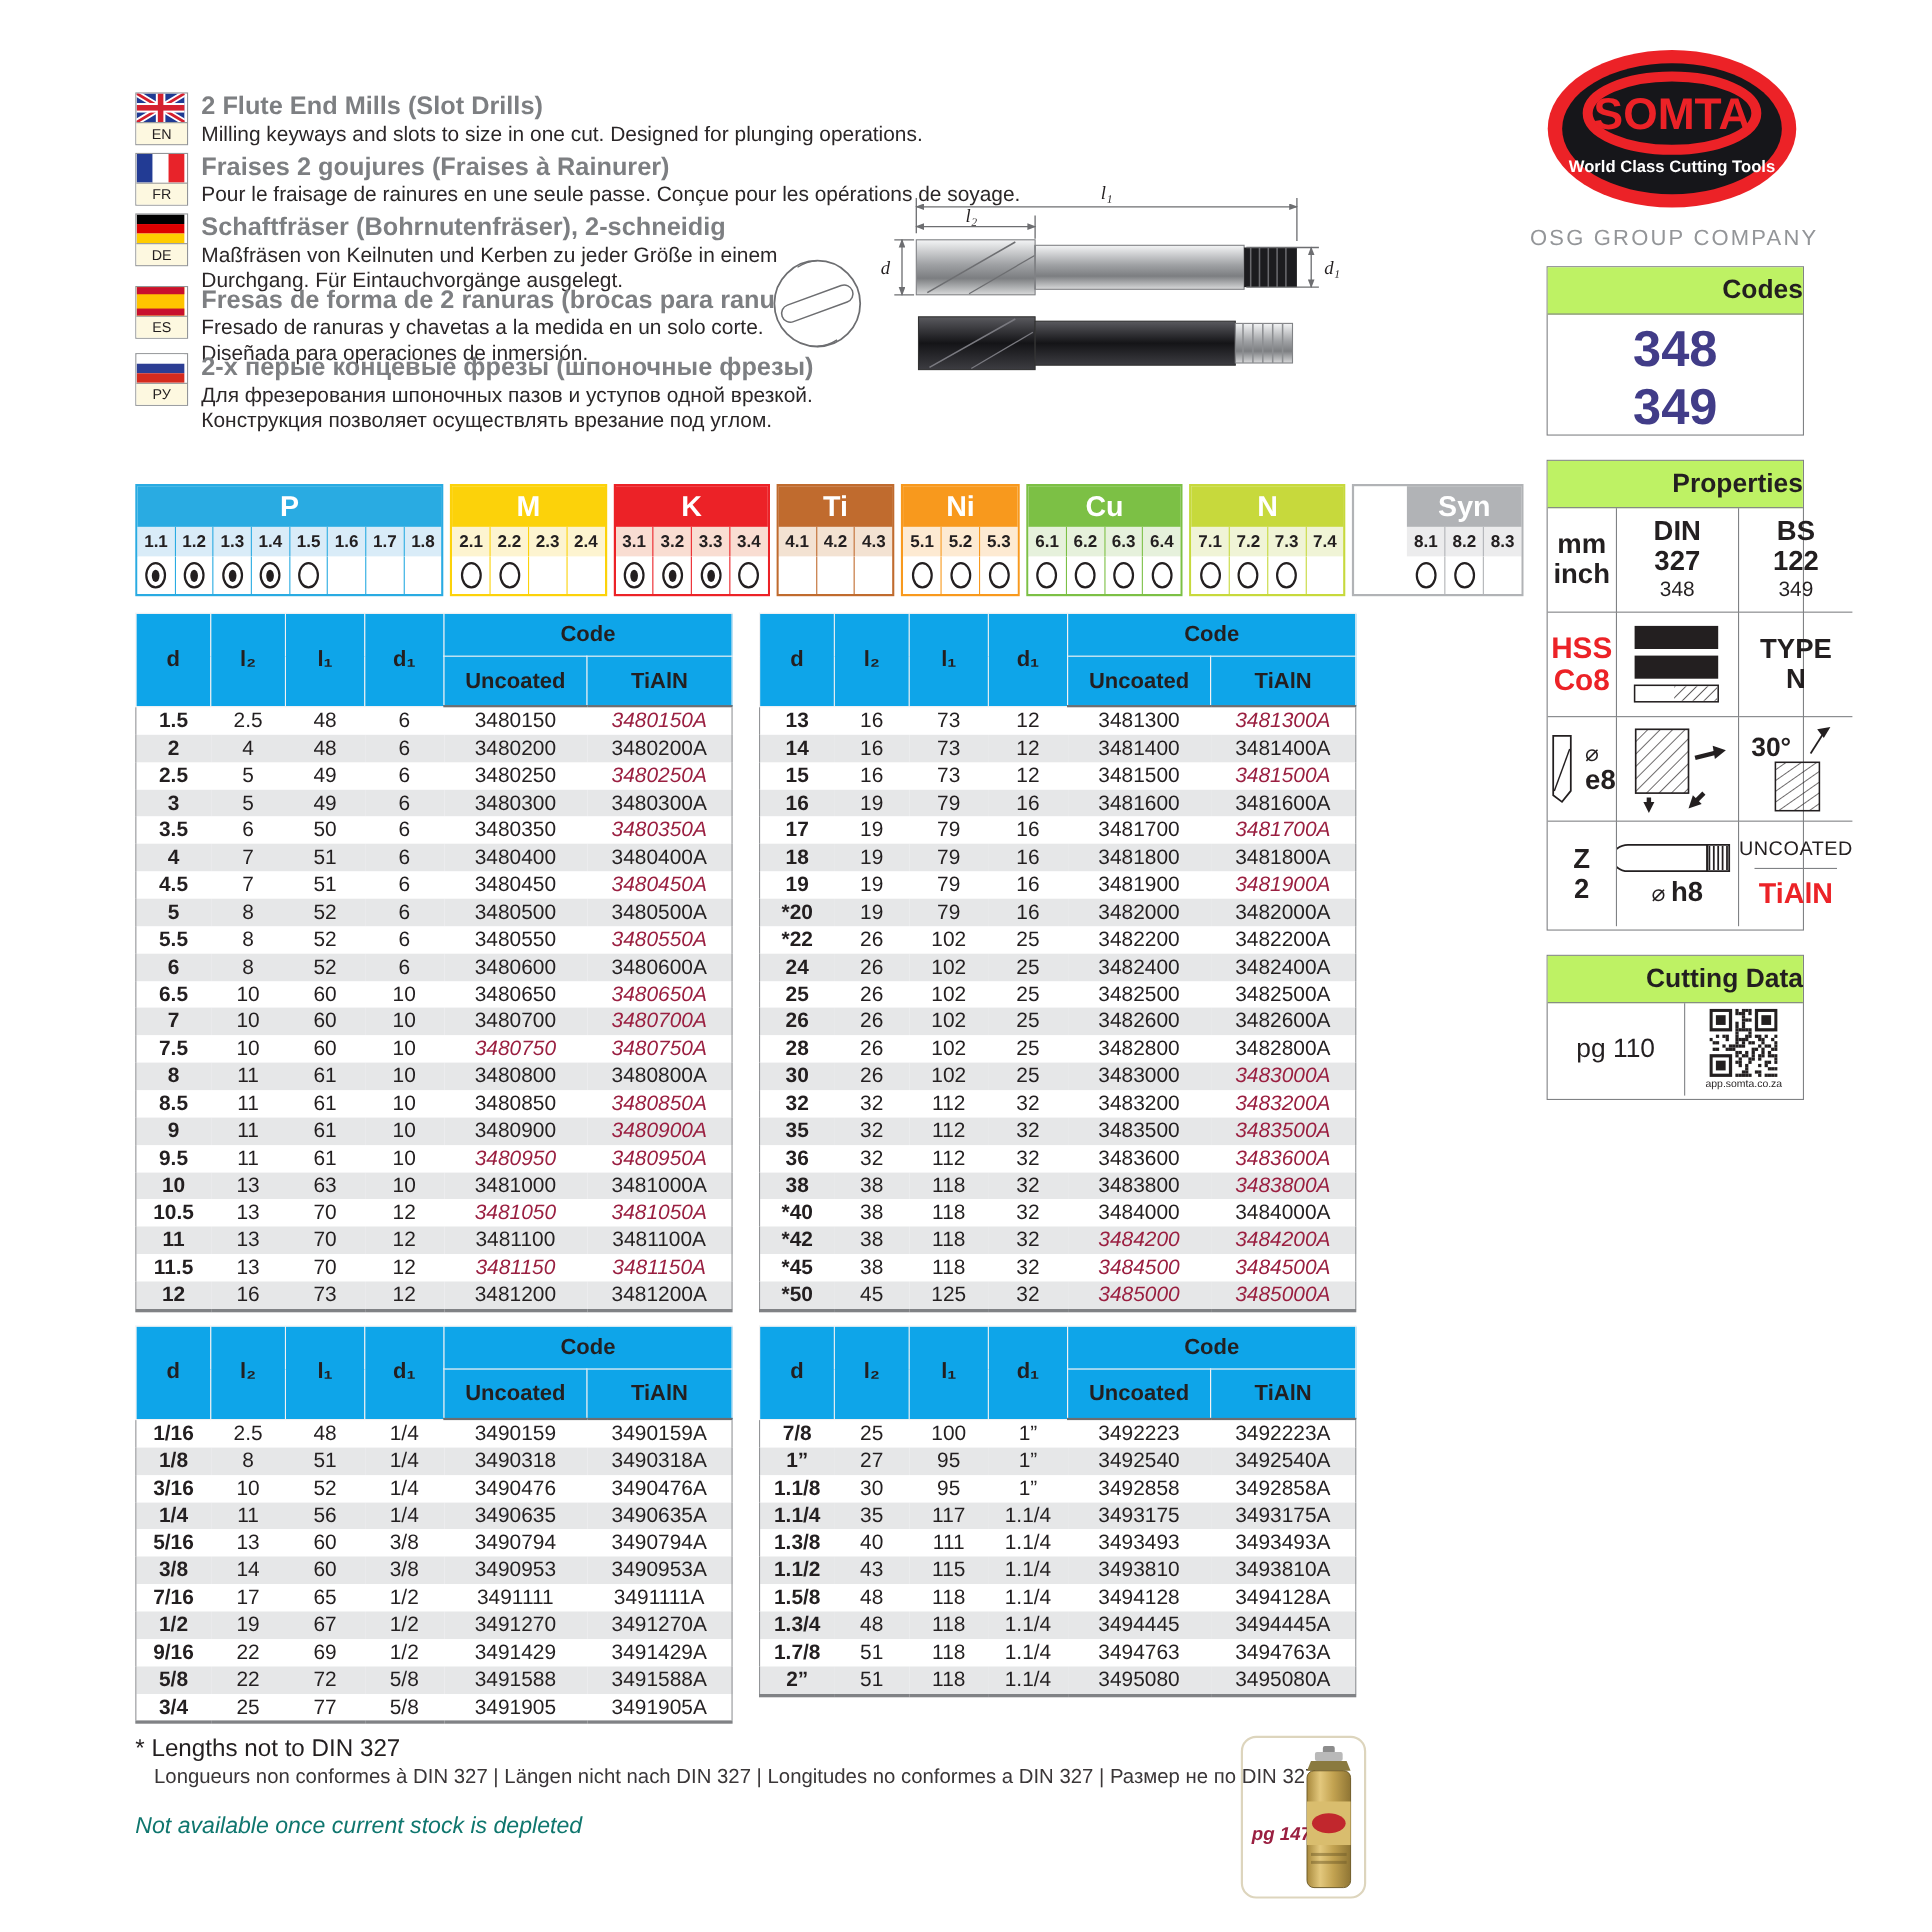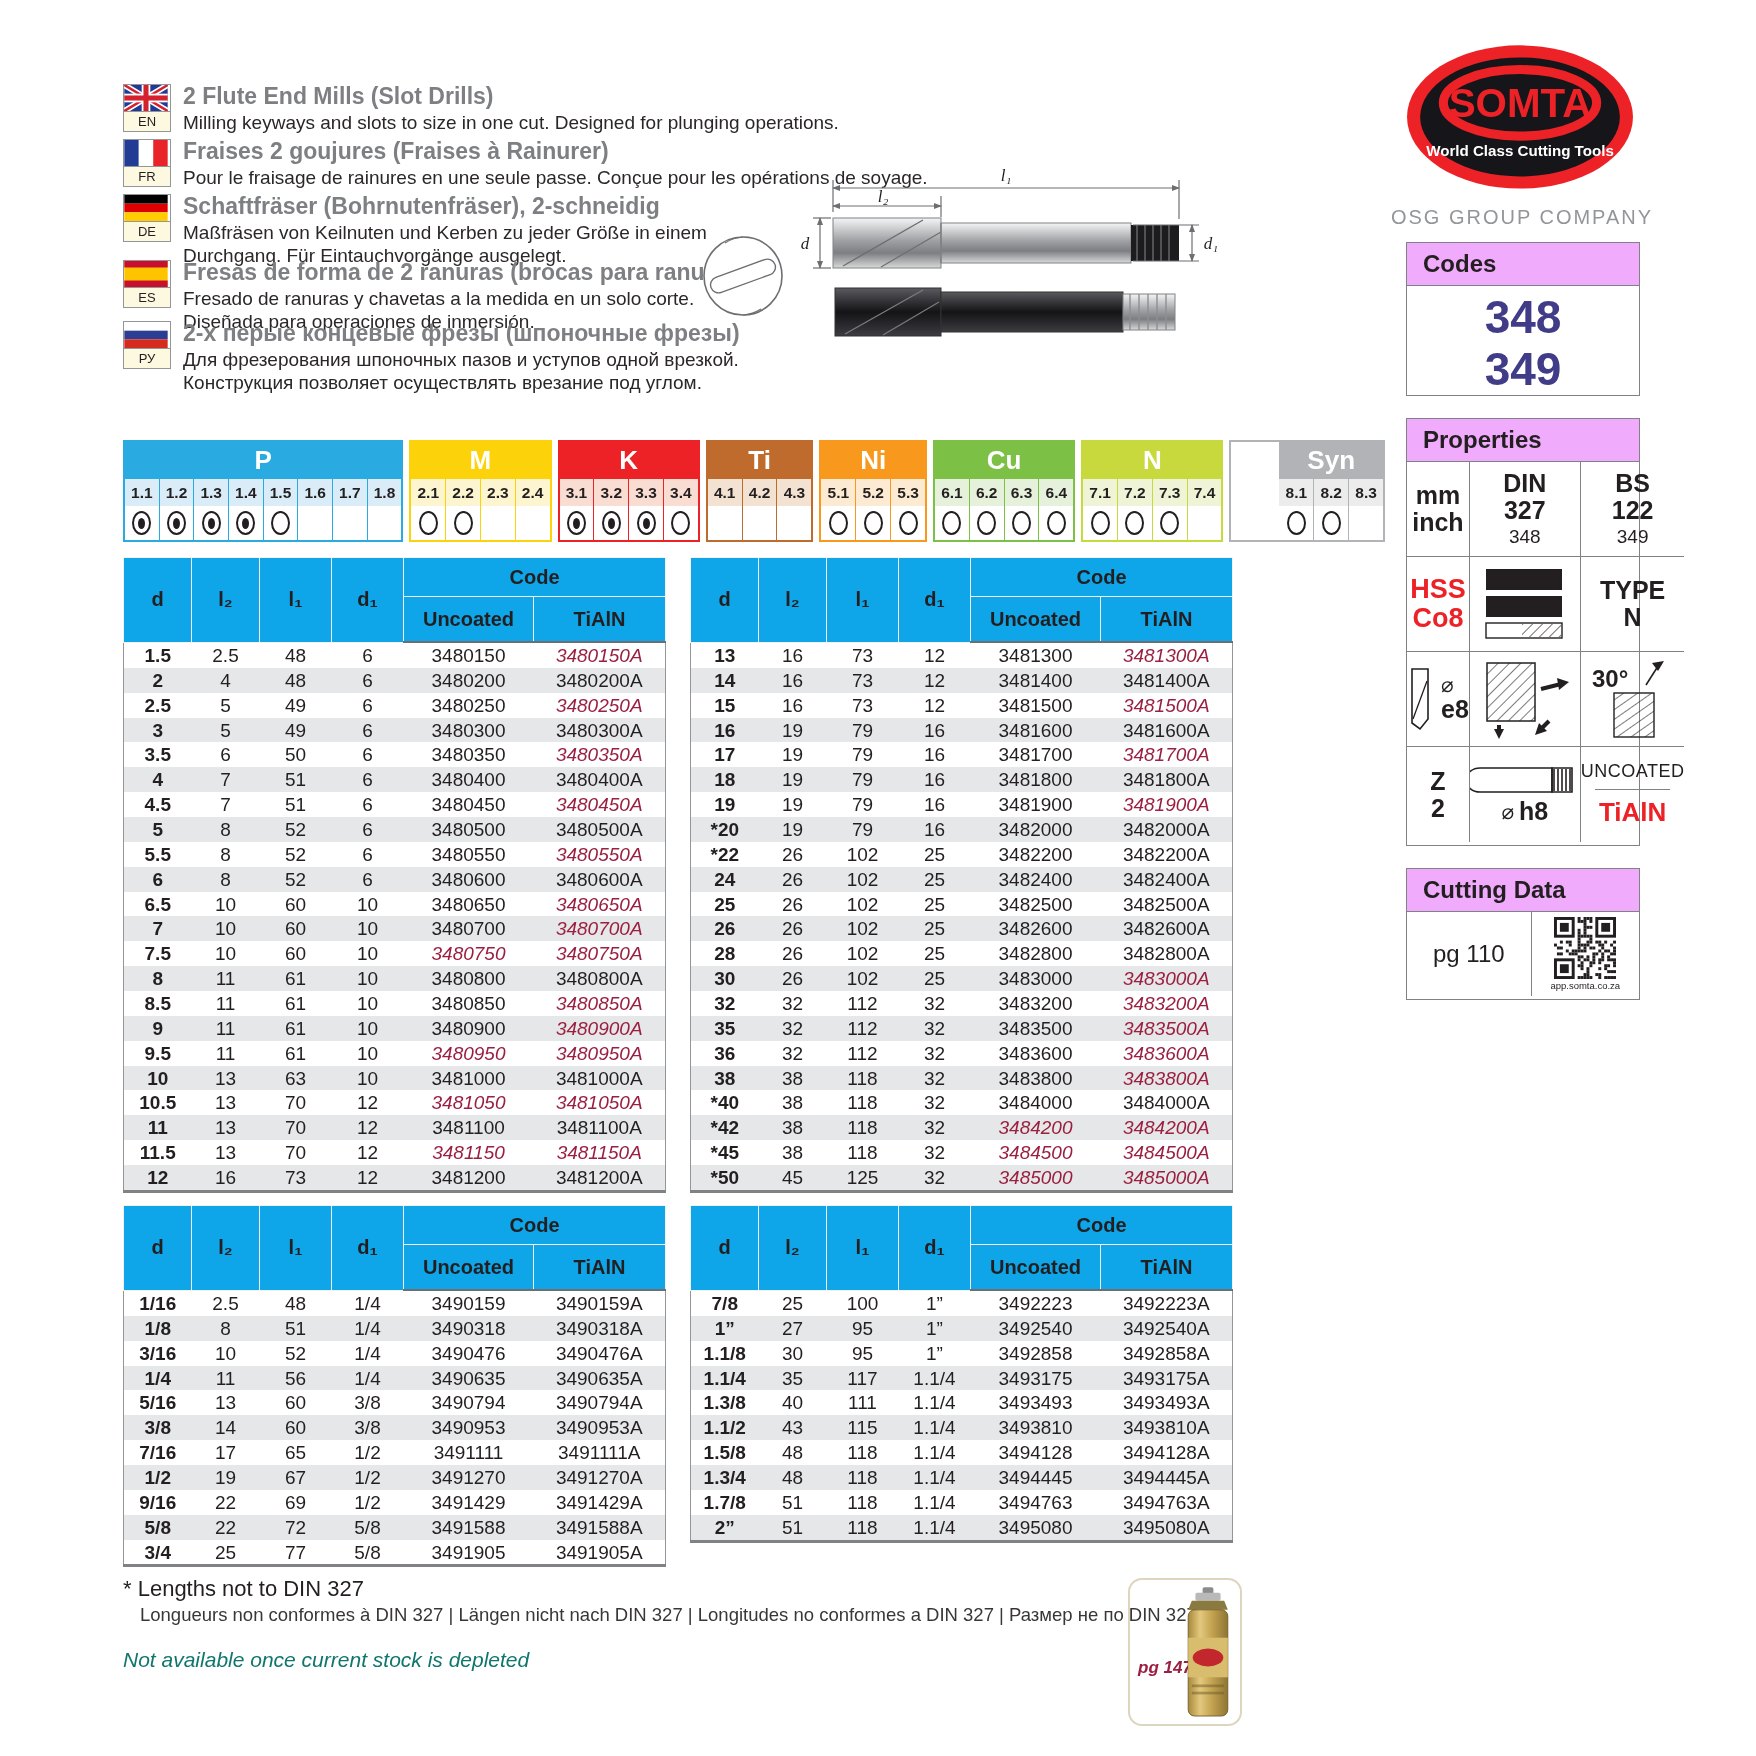--- a/index.html
+++ b/index.html
@@ -15,22 +15,22 @@
   .lang-title{font-size:23px;font-weight:bold;color:#7d7f82;line-height:1.08;}
   .lang-desc{font-size:19px;color:#2b2728;line-height:1.22;margin-top:2px;}
   .w-en .lang-desc{width:800px;} .w-fr .lang-desc{width:800px;}
   .w-de .lang-desc{width:560px;} .w-es .lang-desc{width:545px;} .w-ru .lang-desc{width:590px;}
 
   
   #logo{position:absolute;left:1404px;top:42px;width:232px;}
   #osg-line{position:absolute;left:1382px;top:206px;width:280px;text-align:center;
             color:#939598;font-size:20px;letter-spacing:2px;}
   .side-box{position:absolute;left:1406px;width:234px;border:1.5px solid #808285;background:#fff;box-sizing:border-box;}
-  .side-head{background:#f0abfc;border-bottom:1.5px solid #808285;font-weight:bold;
-             font-size:24px;text-align:left;height:42px;line-height:42px;padding-left:16px;}
+  .side-head{background:#bef264;border-bottom:1.5px solid #808285;font-weight:bold;
+             font-size:24px;text-align:right;height:42px;line-height:42px;}
   #codes-box{top:242px;height:154px;}
   .codes-vals{text-align:center;font-weight:bold;font-size:46px;color:#413c88;line-height:1.12;padding-top:6px;}
   #props-box{top:418px;height:428px;}
   .props-grid{display:grid;grid-template-columns:1fr 1fr 1fr;}
   .pcell{border-right:1px solid #808285;border-bottom:1px solid #808285;height:95px;
          display:flex;flex-direction:column;align-items:center;justify-content:center;text-align:center;box-sizing:border-box;}
   .pcell.last-col{border-right:none;} .pcell.last-row{border-bottom:none;}
   .p-big{font-weight:bold;font-size:25px;line-height:1.08;}
   .p-small{font-size:19px;margin-top:2px;}
   .p-red{color:#ec2227;font-weight:bold;font-size:27px;line-height:1.08;}

